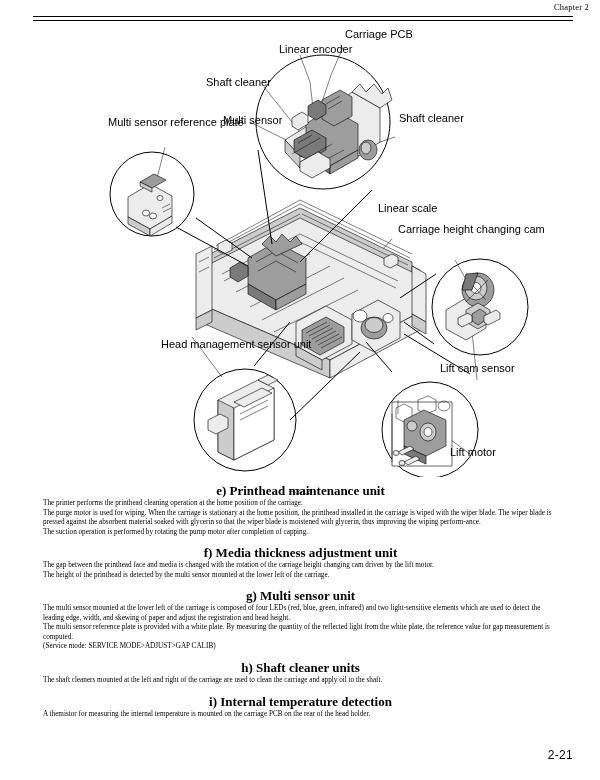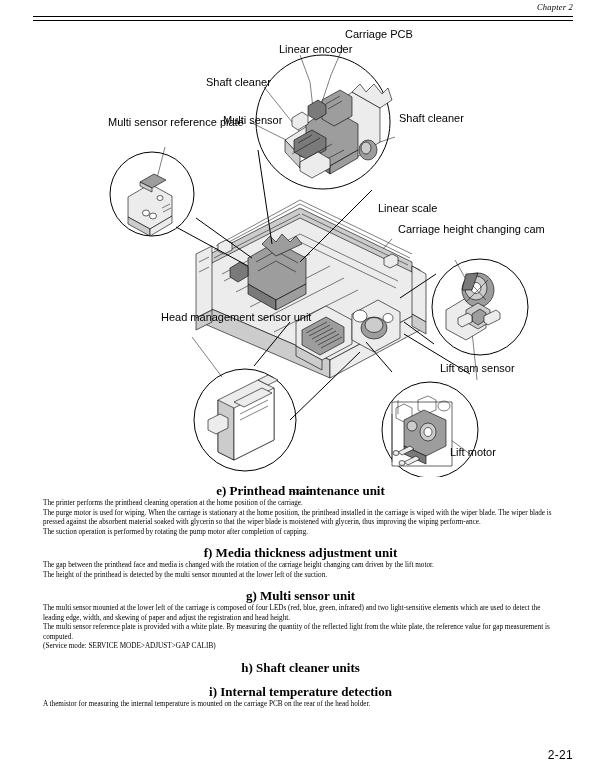--- a/index.html
+++ b/index.html
@@ -18,23 +18,22 @@
 
   
   #page-header {
     position: absolute;
     top: 0; left: 0;
     width: 600px;
     height: 22px;
   }
   #chapter-label {
     position: absolute;
-    right: 27px;
+    right: 11px;
     top: 2px;
-    font-style: italic;
     font-size: 8.5px;
     letter-spacing: 0.2px;
     white-space: nowrap;
   }
   #header-rule-outer {
     position: absolute;
     left: 33px;
     right: 27px;
     top: 16px;
     height: 3px;
@@ -358,21 +357,21 @@
   <div class="fig-label" style="left:199px; top:93px;padding-left:24px;">Multi sensor</div>
 
   <div class="fig-label" style="left:399px; top:91px;">Shaft cleaner</div>
 
   <div class="fig-label" style="left:108px; top:95px;">Multi sensor reference plate</div>
 
   <div class="fig-label" style="left:378px; top:181px;text-align:right;">Linear scale</div>
 
   <div class="fig-label" style="left:398px; top:202px;">Carriage height changing cam</div>
 
-  <div class="fig-label" style="left:125px; top:290px;padding-left:36px;">Head management sensor unit</div>
+  <div class="fig-label" style="left:125px; top:317px;padding-left:36px;">Head management sensor unit</div>
 
   <div class="fig-label" style="left:440px; top:341px;">Lift cam sensor</div>
 
   <div class="fig-label" style="left:450px; top:425px;">Lift motor</div>
 
   <div id="figure-caption">F-2-12</div>
 </div>
 
 <div id="body-text">
 
@@ -380,34 +379,35 @@
     <p class="sec-head">e) Printhead maintenance unit</p>
     <p class="sec-body">The printer performs the printhead cleaning operation at the home position of the carriage.</p>
     <p class="sec-body">The purge motor is used for wiping. When the carriage is stationary at the home position, the printhead installed in the carriage is wiped with the wiper blade. The wiper blade is pressed against the absorbent material soaked with glycerin so that the wiper blade is moistened with glycerin, thus improving the wiping perform-ance.</p>
     <p class="sec-body">The suction operation is performed by rotating the pump motor after completion of capping.</p>
   </div>
   <div class="sec-gap"></div>
 
   <div>
     <p class="sec-head">f) Media thickness adjustment unit</p>
     <p class="sec-body">The gap between the printhead face and media is changed with the rotation of the carriage height changing cam driven by the lift motor.</p>
-    <p class="sec-body">The height of the printhead is detected by the multi sensor mounted at the lower left of the suction.</p>
+    <p class="sec-body">The height of the printhead is detected by the multi sensor mounted at the lower left of the carriage.</p>
   </div>
   <div class="sec-gap"></div>
 
   <div>
     <p class="sec-head">g) Multi sensor unit</p>
     <p class="sec-body">The multi sensor mounted at the lower left of the carriage is composed of four LEDs (red, blue, green, infrared) and two light-sensitive elements which are used to detect the leading edge, width, and skewing of paper and adjust the registration and head height.</p>
     <p class="sec-body">The multi sensor reference plate is provided with a white plate. By measuring the quantity of the reflected light from the white plate, the reference value for gap measurement is computed.</p>
     <p class="sec-body">(Service mode: SERVICE MODE&gt;ADJUST&gt;GAP CALIB)</p>
   </div>
   <div class="sec-gap"></div>
 
   <div>
     <p class="sec-head">h) Shaft cleaner units</p>
+    <p class="sec-body">The shaft cleaners mounted at the left and right of the carriage are used to clean the carriage and apply oil to the shaft.</p>
   </div>
   <div class="sec-gap"></div>
 
   <div>
     <p class="sec-head">i) Internal temperature detection</p>
     <p class="sec-body">A themistor for measuring the internal temperature is mounted on the carriage PCB on the rear of the head holder.</p>
   </div>
 
 </div>
 

